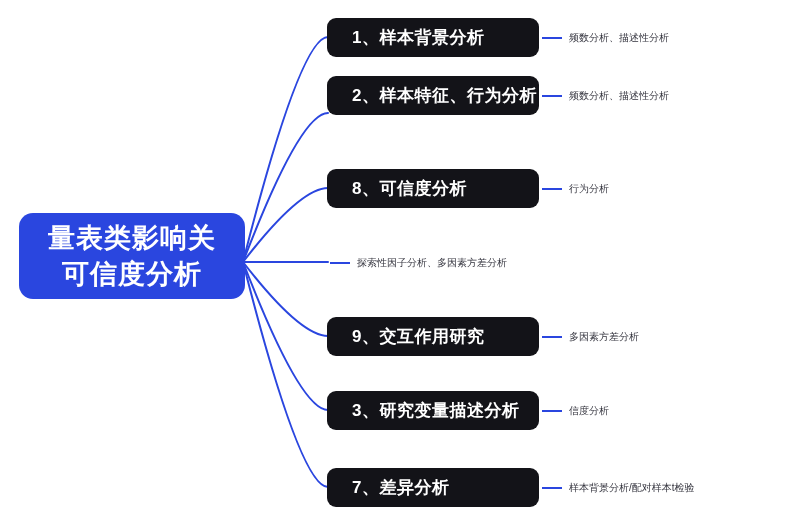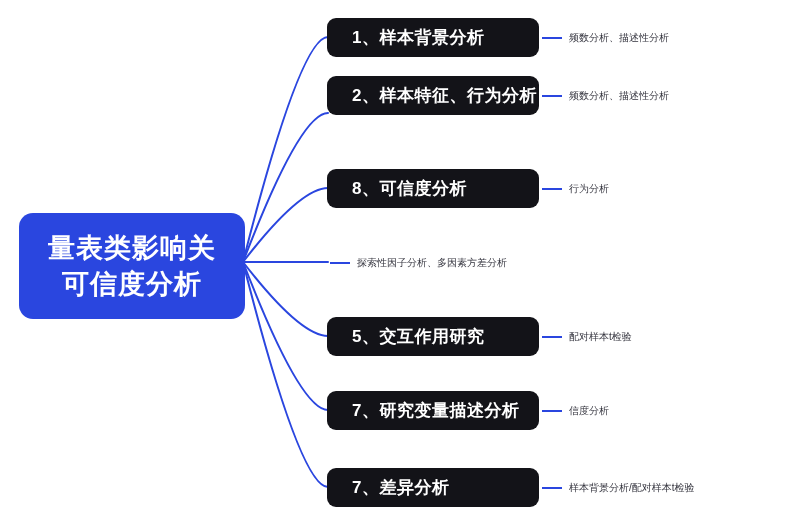--- a/index.html
+++ b/index.html
@@ -14,21 +14,21 @@
     width:799px;height:528px;
     background:var(--bg);
     overflow:hidden;
     font-family:"Liberation Sans","DejaVu Sans",sans-serif;
   }
   svg.wires{position:absolute;inset:0;pointer-events:none;}
   svg.wires path{stroke:var(--blue);stroke-width:2;fill:none;stroke-linecap:round;}
 
   .root{
     position:absolute;left:19px;top:213px;
-    width:226px;height:106px;box-sizing:border-box;
+    width:226px;height:86px;box-sizing:border-box;
     background:var(--blue);
     border-radius:14px;
     color:#ffffff;
     font-size:27px;font-weight:bold;
     display:flex;flex-direction:column;align-items:center;justify-content:center;
     line-height:36px;
     letter-spacing:1px;
     cursor:pointer;
   }
 
@@ -102,29 +102,29 @@
     <div class="leaf">行为分析</div>
   </div>
 
   <div class="branch t4">
     <div class="dash"></div>
     <div class="leaf">探索性因子分析、多因素方差分析</div>
   </div>
 
   <div class="branch t5">
     <div class="bnode">
-      <span>5、交互作用研究</span>
+      <span>9、交互作用研究</span>
     </div>
     <div class="dash"></div>
-    <div class="leaf">配对样本t检验</div>
+    <div class="leaf">多因素方差分析</div>
   </div>
 
   <div class="branch t6">
     <div class="bnode">
-      <span>7、研究变量描述分析</span>
+      <span>3、研究变量描述分析</span>
     </div>
     <div class="dash"></div>
     <div class="leaf">信度分析</div>
   </div>
 
   <div class="branch t7">
     <div class="bnode">
       <span>7、差异分析</span>
     </div>
     <div class="dash"></div>

